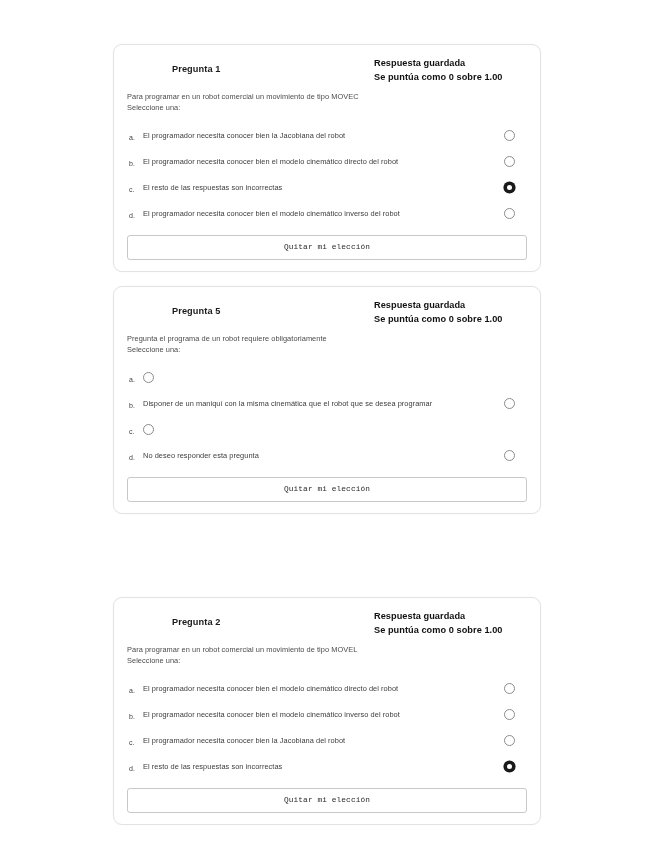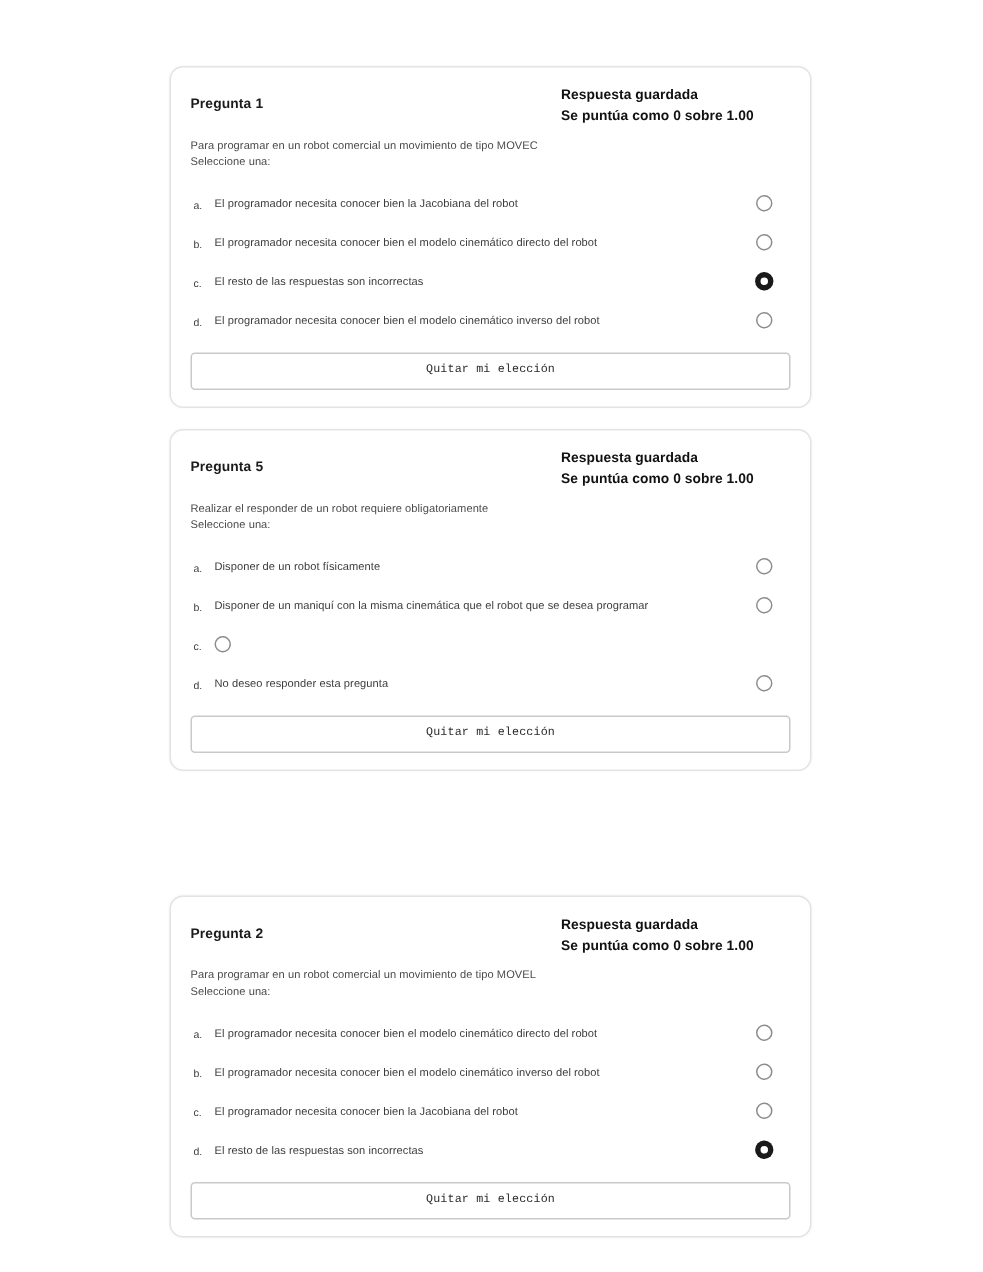--- a/index.html
+++ b/index.html
@@ -35,20 +35,21 @@
     box-shadow: 0 0 2px rgba(0,0,0,0.04);
     padding: 12px 13px 11px 13px;
   }
 
   
   .qhead {
     display: flex;
     align-items: flex-start;
     justify-content: space-between;
     min-height: 30px;
+    margin-left: 45px;
   }
   .qtitle {
     font-size: 9.2px;
     font-weight: bold;
     color: #1b1b1b;
     letter-spacing: .1px;
     padding-top: 7px;
     white-space: nowrap;
   }
   .qstate {
@@ -180,26 +181,25 @@
   </div>
 
   <div class="qcard" id="card-1" style="top:286px;">
     <div class="qhead">
       <div class="qtitle">Pregunta 5</div>
       <div class="qstate">
         <div class="qstate-line">Respuesta guardada</div>
         <div class="qstate-line">Se puntúa como 0 sobre 1.00</div>
       </div>
     </div>
-    <div class="qstem">Realizar el responder de un robot requiere obligatoriamente</div>
+    <div class="qstem">Pregunta el programa de un robot requiere obligatoriamente</div>
     <div class="qinstr">Seleccione una:</div>
     <div class="options">
         <div class="opt">
           <div class="opt-letter">a.</div>
-          <div class="opt-text">Disponer de un robot físicamente</div>
           <div class="radio"></div>
         </div>
         <div class="opt">
           <div class="opt-letter">b.</div>
           <div class="opt-text">Disponer de un maniquí con la misma cinemática que el robot que se desea programar</div>
           <div class="radio"></div>
         </div>
         <div class="opt">
           <div class="opt-letter">c.</div>
           <div class="radio"></div>

